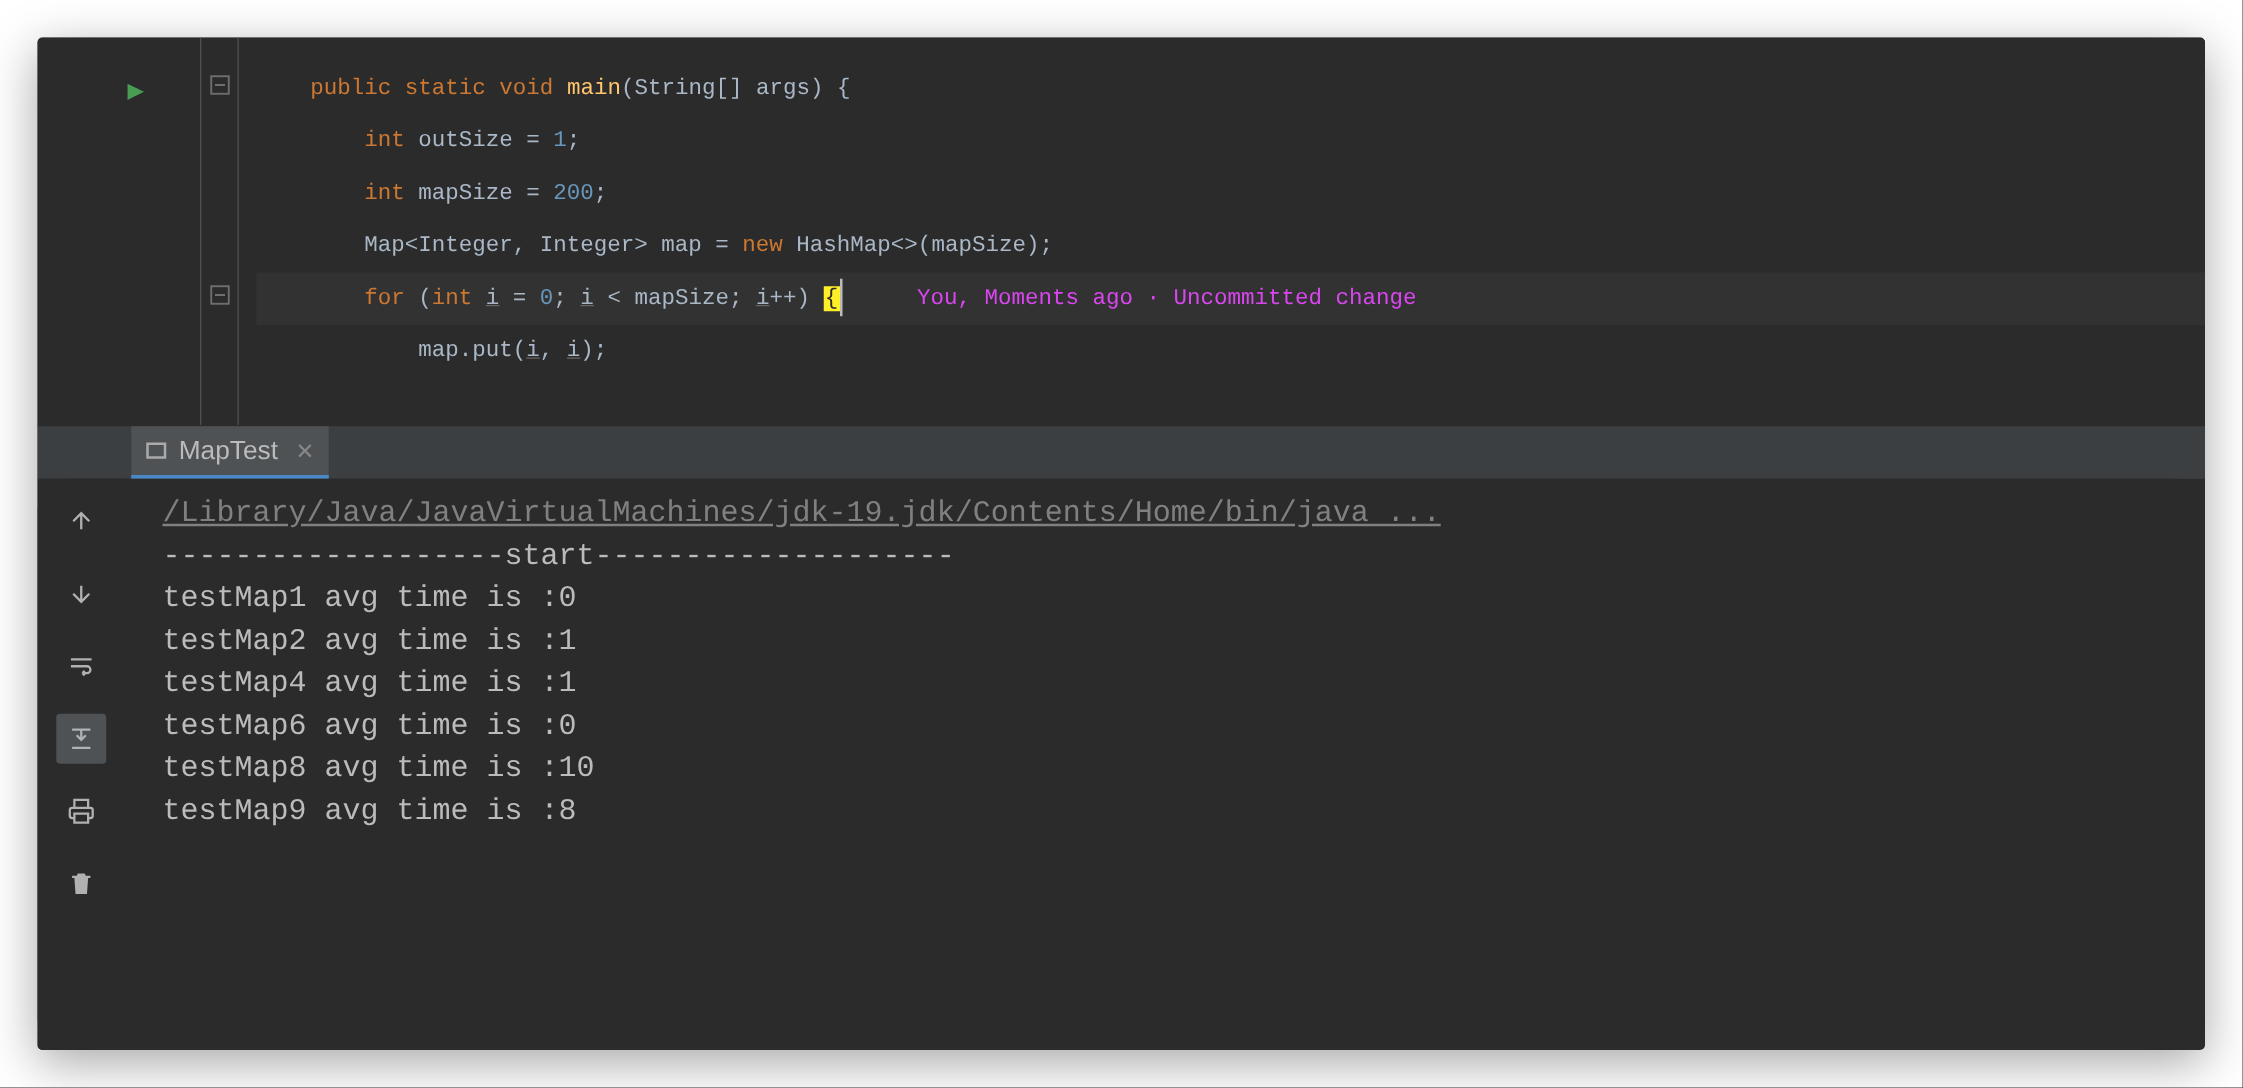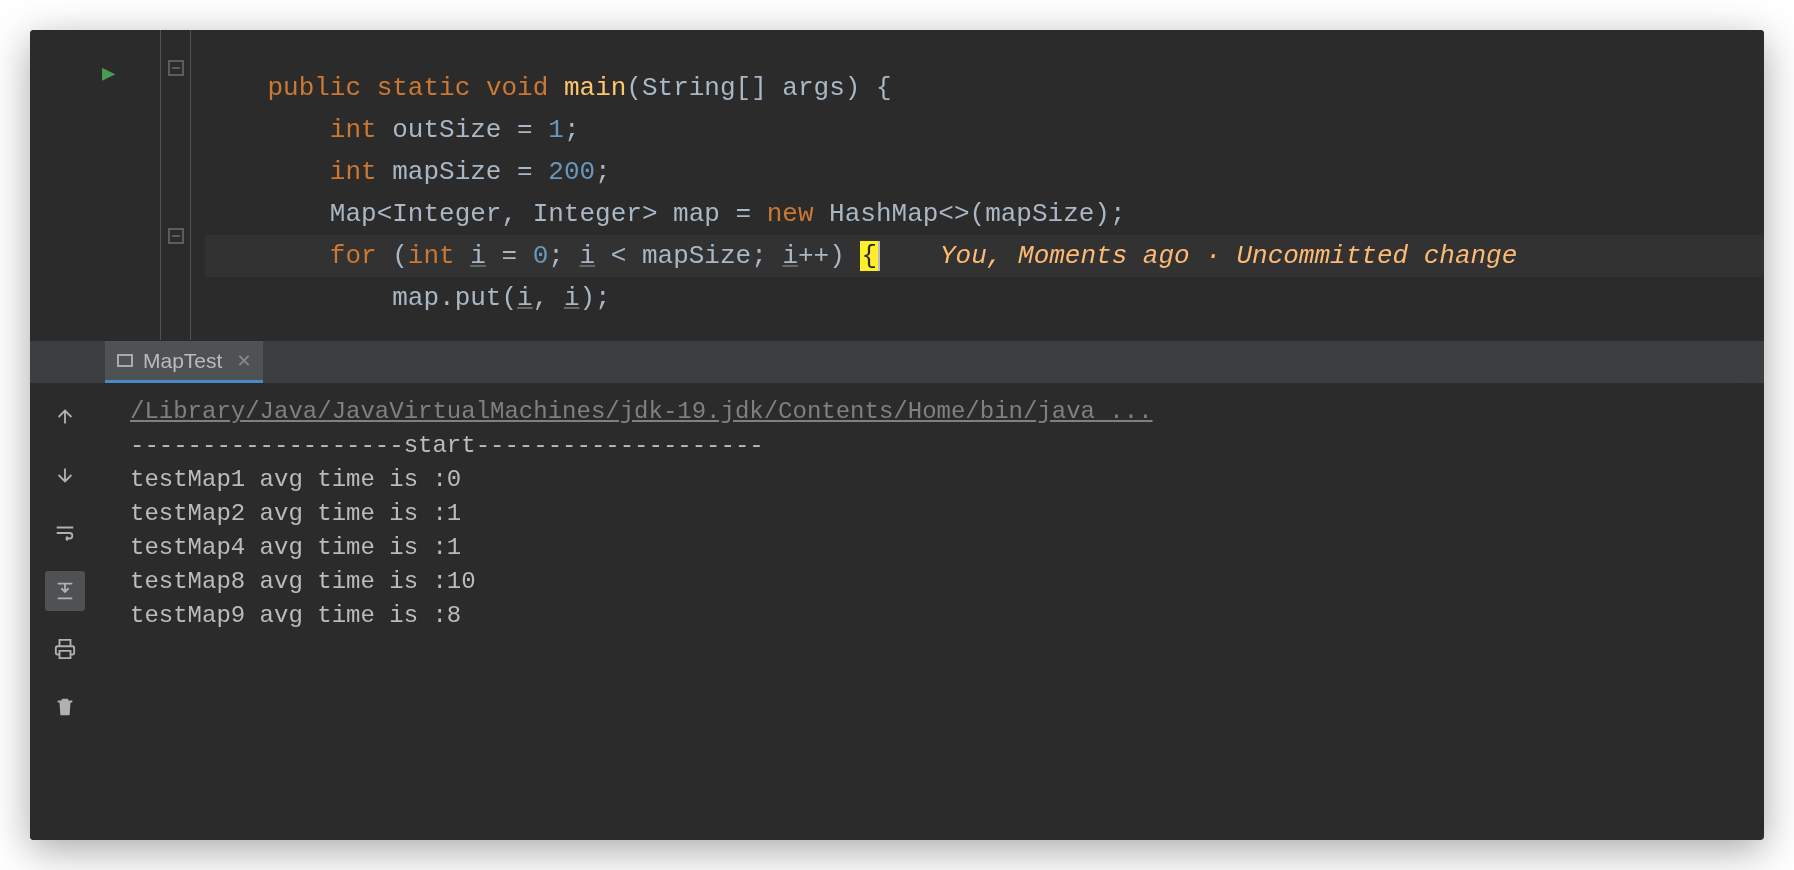--- a/index.html
+++ b/index.html
@@ -57,36 +57,36 @@
   position: absolute;
   left: 138px;
   width: 18px;
   height: 18px;
   color: #6e6e6e;
   font-size: 14px;
 }
 .fold-icon svg { width: 16px; height: 16px; }
 .code-block {
   flex: 1;
-  padding-top: 37px;
-  font-size: 26px;
+  padding-top: 20px;
+  font-size: 18px;
   line-height: 42px;
   white-space: pre;
   color: #a9b7c6;
   text-align: center;
 }
 .code-line { height: 42px; display: flex; align-items: center; }
 .line-current { background: #323232; }
 .kw { color: #cc7832; }
 .fn-decl { color: #ffc66d; }
 .num { color: #6897bb; }
 .punc { color: #a9b7c6; }
 .uvar { color: #a9b7c6; text-decoration: underline; text-decoration-color: #666; }
 .bracebox { background: #ffef28; color: #2b2b2b; padding: 0 1px; }
-.inlay { color: #fdba74; font-style: italic; }
+.inlay { color: #d946ef; }
 .caret {
   display: inline-block;
   width: 2px;
   height: 30px;
   background: #bbbbbb;
   vertical-align: middle;
 }
 .tabbar {
   flex: 0 0 42px;
   background: #3c3f41;
@@ -222,19 +222,20 @@
           </svg>
       </div>
     </div>
     <div class="console-body">
       <div class="console-line console-hdr">/Library/Java/JavaVirtualMachines/jdk-19.jdk/Contents/Home/bin/java ...</div>
       <div class="console-line">-------------------start--------------------</div>
       <div id="console-lines">
           <div class="console-line">testMap1 avg time is :0</div>
           <div class="console-line">testMap2 avg time is :1</div>
           <div class="console-line">testMap4 avg time is :1</div>
+          <div class="console-line">testMap6 avg time is :0</div>
           <div class="console-line">testMap8 avg time is :10</div>
           <div class="console-line">testMap9 avg time is :8</div>
         </div>
     </div>
   </div>
 
 </div>
 
 </body></html>

